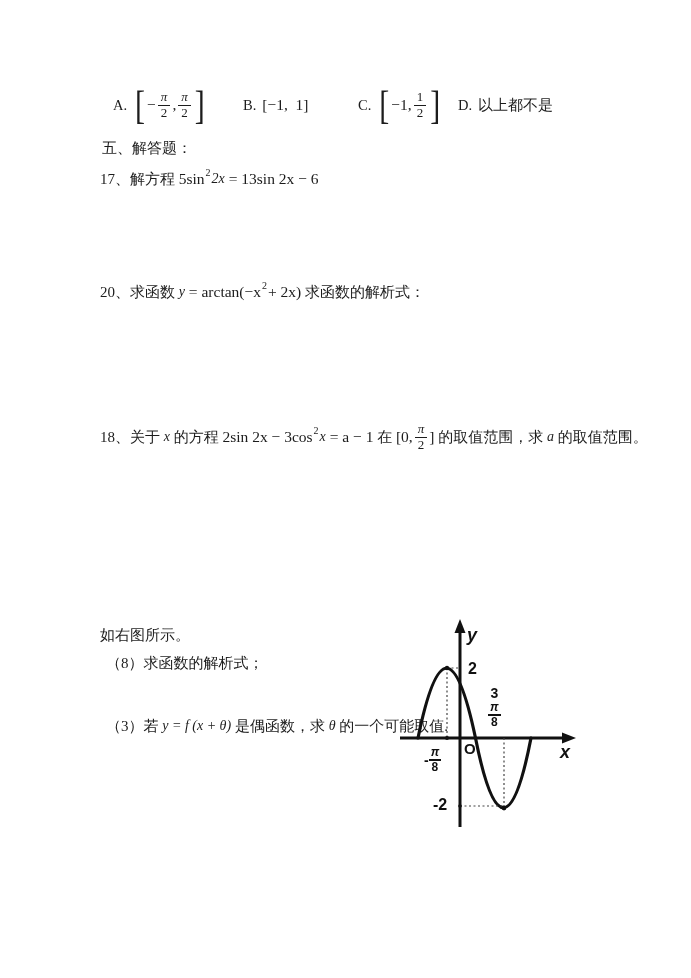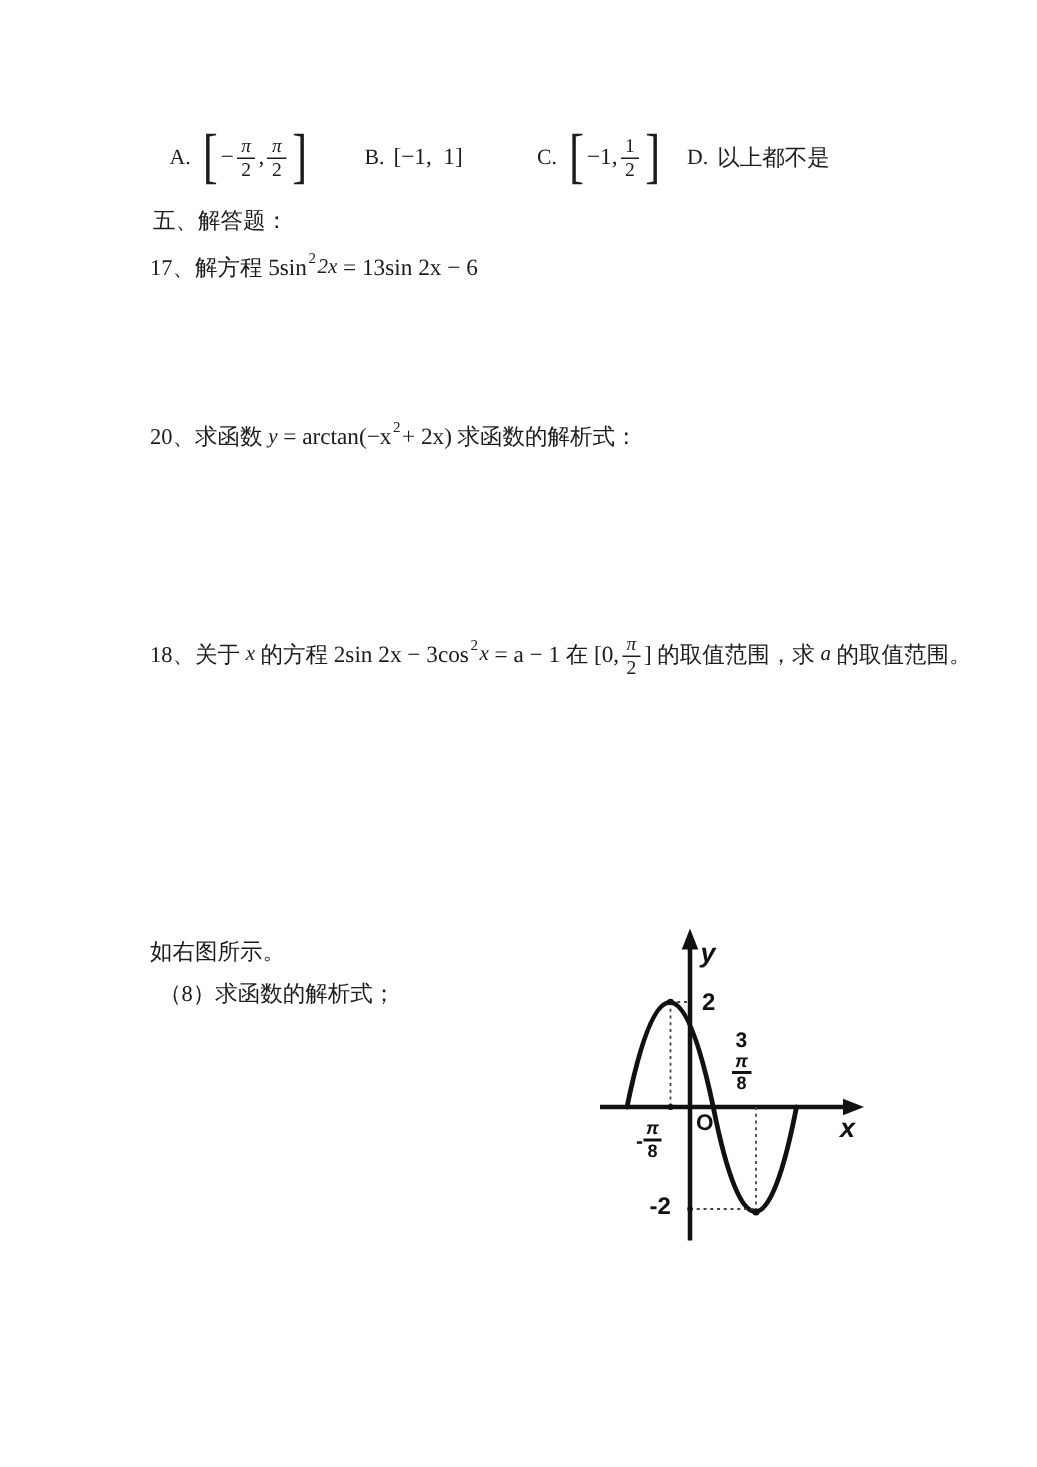--- a/index.html
+++ b/index.html
@@ -119,20 +119,27 @@
     <span class="math">a</span>
     <span class="cn"> 的取值范围。</span>
   </div>
 
   <div class="line" style="left:100px;top:628px">
     <span class="cn">如右图所示。</span>
   </div>
   <div class="line" style="left:106px;top:656px">
     <span class="cn">（8）求函数的解析式；</span>
   </div>
+  <div class="line" style="left:106px;top:713px;height:26px">
+    <span class="cn">（3）若 </span>
+    <span class="math">y = f (x + θ)</span>
+    <span class="cn"> 是偶函数，求 </span>
+    <span class="math">θ</span>
+    <span class="cn"> 的一个可能取值.</span>
+  </div>
 
   <div class="graph">
     <svg width="210" height="235" viewBox="0 0 210 235">
 
       <line x1="65" y1="20" x2="65" y2="215" stroke="#111" stroke-width="3"></line>
       <line x1="5" y1="126" x2="171" y2="126" stroke="#111" stroke-width="3"></line>
       <polygon points="65,7 59.5,21 70.5,21" fill="#111"></polygon>
       <polygon points="181,126 167,120.5 167,131.5" fill="#111"></polygon>
 
       <path d="M 23,126 C 42,33 61,33 80.5,126 C 99,219 118,219 136,126" fill="none" stroke="#111" stroke-width="3.2" stroke-linecap="round"></path>

